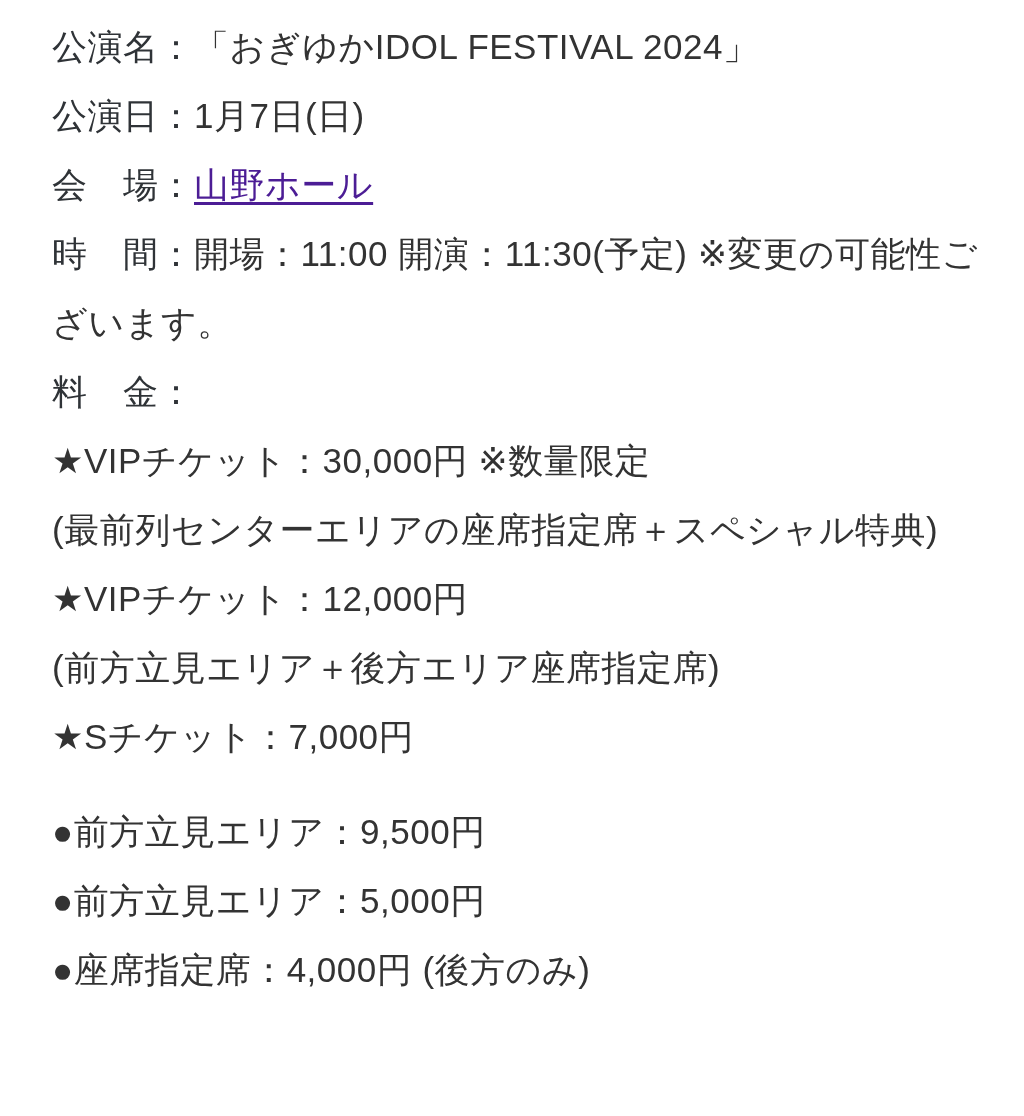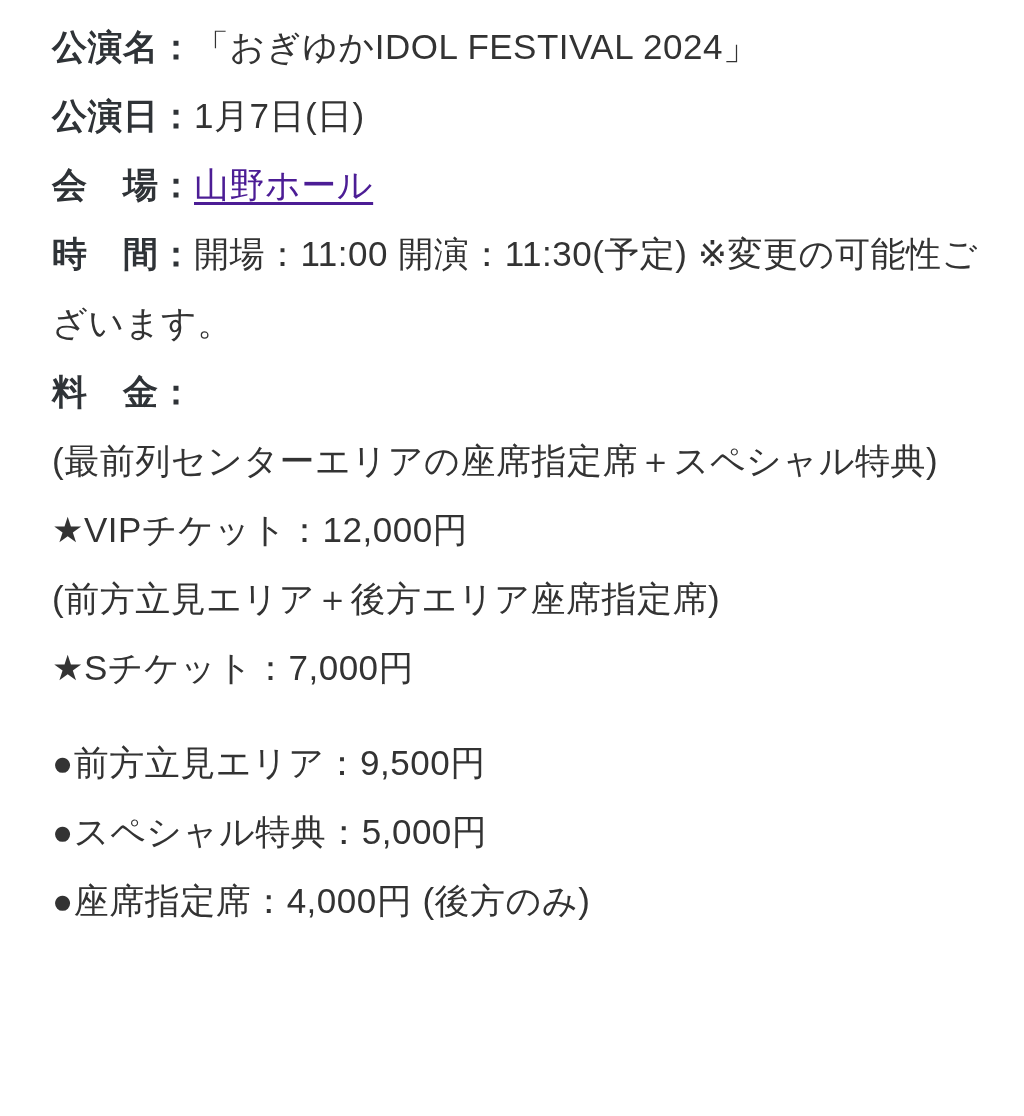--- a/index.html
+++ b/index.html
@@ -17,21 +17,21 @@
   .content {
     padding: 12px 28px 0 52px;
     font-size: 35px;
     line-height: 69px;
     letter-spacing: 0.5px;
   }
   .line {
     white-space: nowrap;
   }
   .label {
-    font-weight: 700;
+    font-weight: 400;
     color: #2f3337;
   }
   .venue-link {
     color: #4c1d95;
     text-decoration: underline;
     text-underline-offset: 5px;
     cursor: pointer;
   }
   .spacer {
     height: 26px;
@@ -59,39 +59,42 @@
   </div>
   <div class="line">
     <span>ざいます。</span>
   </div>
 
   <div class="line">
     <span class="label">料　金：</span>
   </div>
 
   <div class="line">
+    <span>★VIPチケット：30,000円 ※数量限定</span>
+  </div>
+  <div class="line">
     <span>(最前列センターエリアの座席指定席＋スペシャル特典)</span>
   </div>
 
   <div class="line">
     <span>★VIPチケット：12,000円</span>
   </div>
   <div class="line">
     <span>(前方立見エリア＋後方エリア座席指定席)</span>
   </div>
 
   <div class="line">
     <span>★Sチケット：7,000円</span>
   </div>
 
   <div class="spacer"></div>
 
   <div class="line">
     <span>●前方立見エリア：9,500円</span>
   </div>
   <div class="line">
-    <span>●スペシャル特典：5,000円</span>
+    <span>●前方立見エリア：5,000円</span>
   </div>
   <div class="line">
     <span>●座席指定席：4,000円 (後方のみ)</span>
   </div>
 
 </div>
 
 </body></html>

